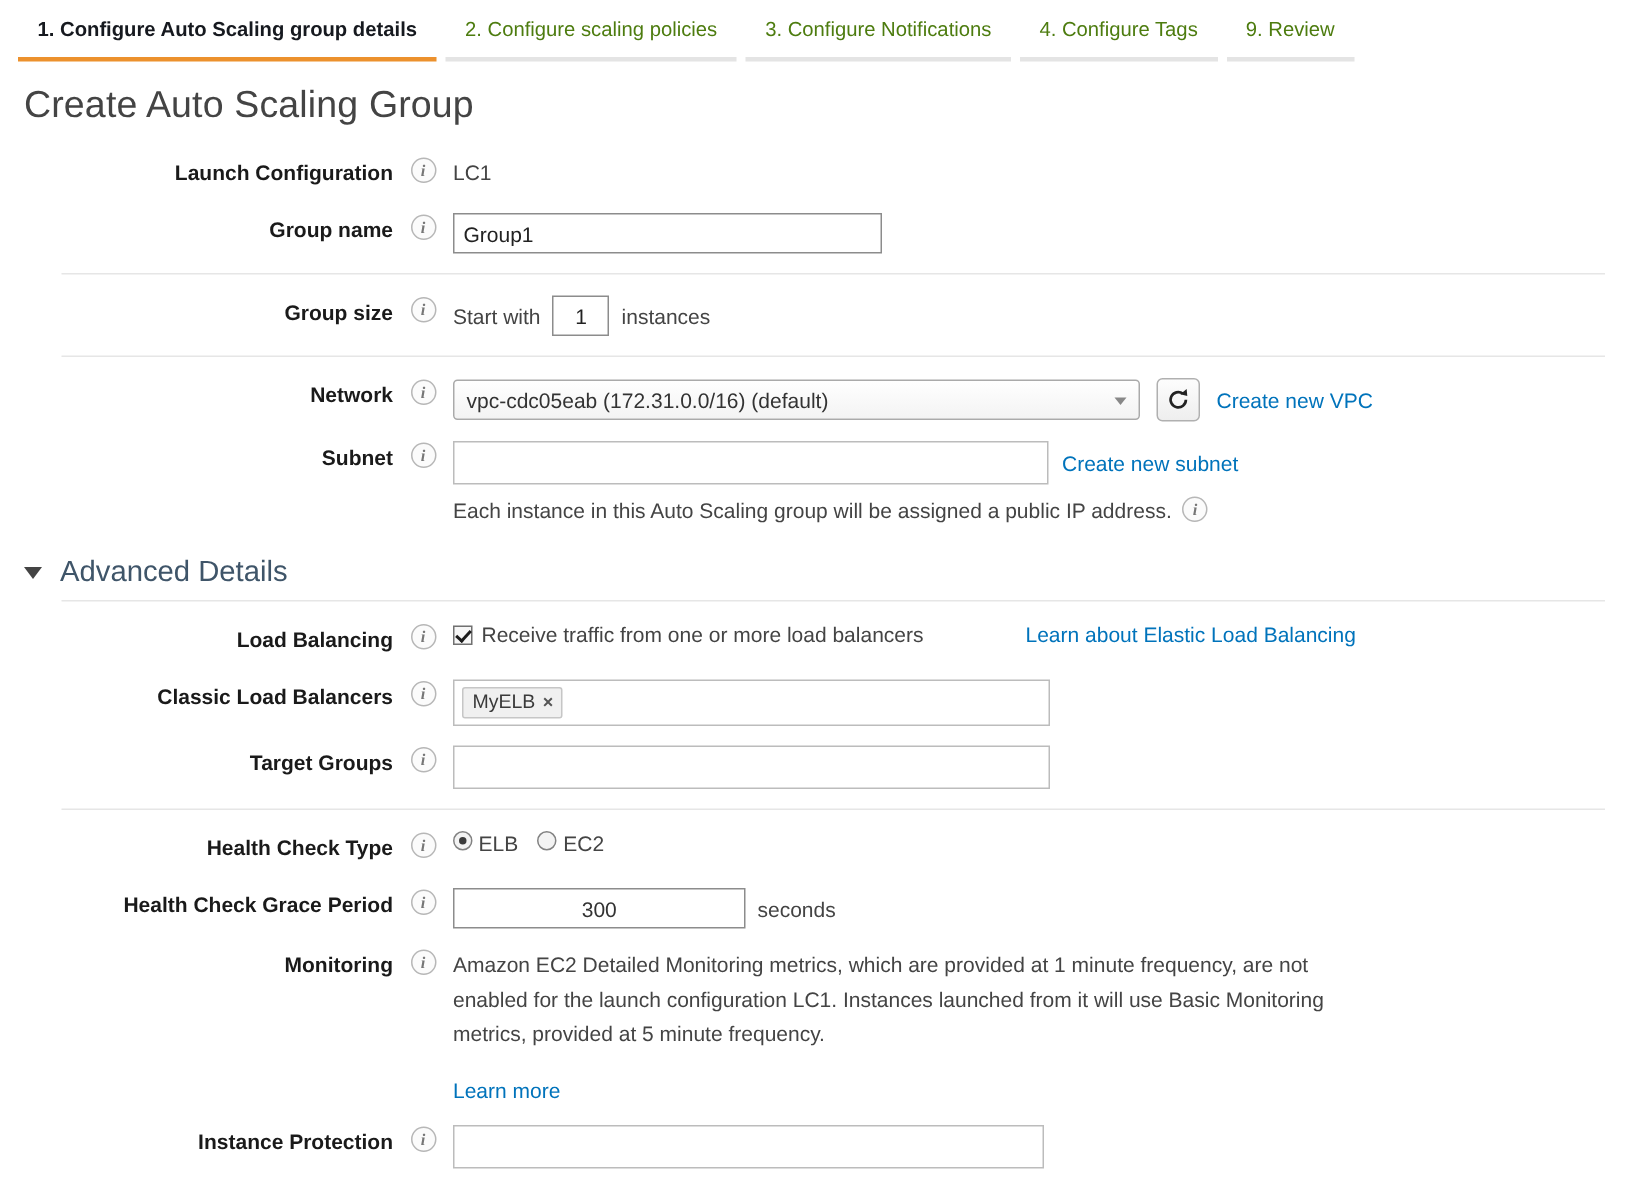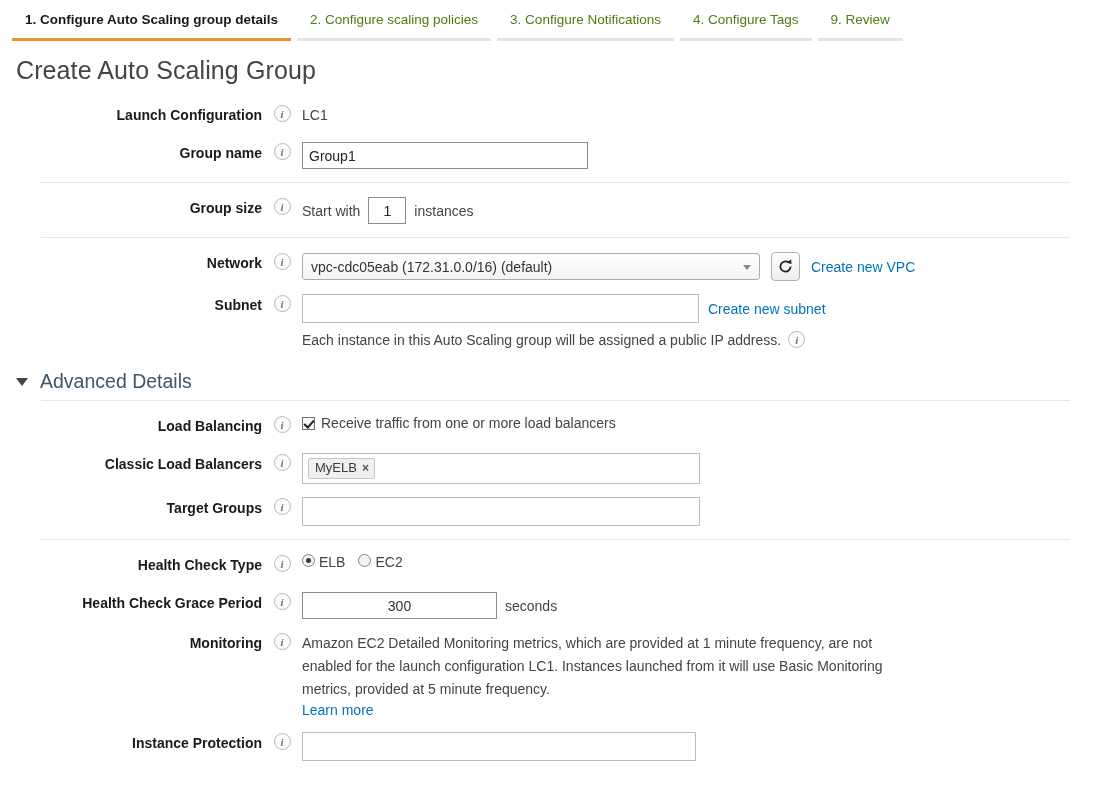--- a/index.html
+++ b/index.html
@@ -361,21 +361,21 @@
   }
 
   .mon-text {
     font-size: 14px;
     color: #444444;
     line-height: 23px;
     max-width: 620px;
   }
   .mon-link {
     display: inline-block;
-    margin-top: 1px;
+    margin-top: 18px;
   }
   .protect-input { width: 394px; }
   .tg-input { width: 398px; }
 </style>
 </head>
 <body>
 
 <div class="wizard">
   <div class="wizard-tab active">
     <span>1. Configure Auto Scaling group details</span>
@@ -491,20 +491,21 @@
     <div class="info-cell">
       <span class="info-icon">i</span>
     </div>
     <div class="field-cell">
       <div class="lb-line">
         <div class="chk-line">
           <span class="checkbox checked"></span>
           <span class="chk-label">Receive traffic from one or more load balancers</span>
         </div>
         <span class="lb-link-space"></span>
+        <a class="link">Learn about Elastic Load Balancing</a>
       </div>
     </div>
   </div>
 
   <div class="row">
     <div class="row-label">Classic Load Balancers</div>
     <div class="info-cell">
       <span class="info-icon">i</span>
     </div>
     <div class="field-cell">

